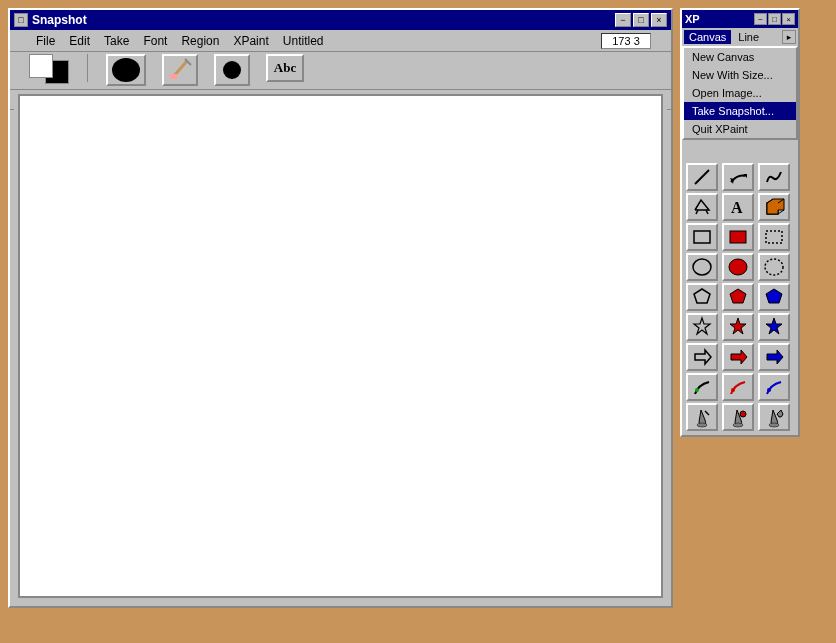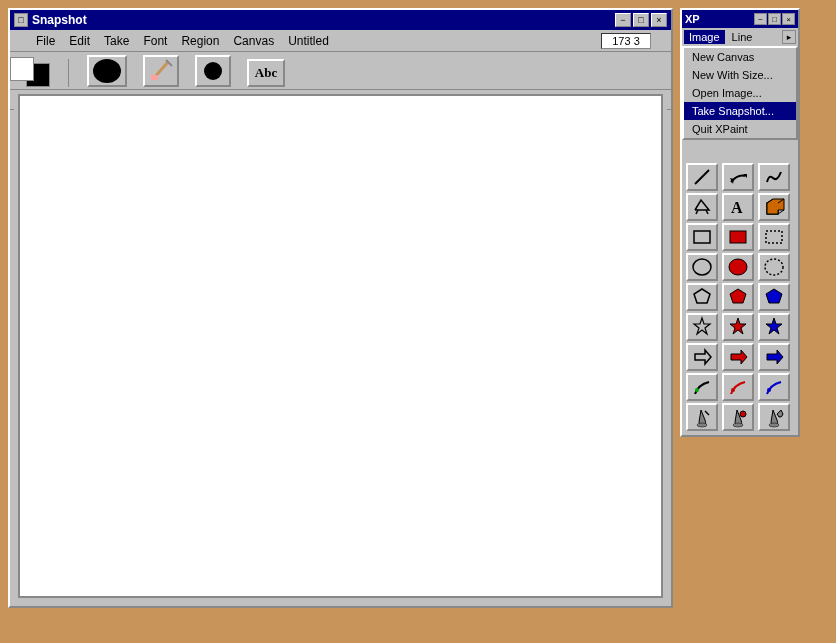--- a/index.html
+++ b/index.html
@@ -102,22 +102,22 @@
       padding: 1px 4px;
       font-size: 11px;
       min-width: 50px;
       text-align: center;
     }
 
     
     .toolbar {
       background: #c0c0c0;
       display: flex;
-      align-items: flex-end;
-      padding: 2px 0;
+      align-items: flex-start;
+      padding: 2px 19px;
       height: 38px;
       gap: 16px;
       border-bottom: 1px solid #888;
     }
 
     .tool-separator {
       width: 1px;
       height: 28px;
       background: #888;
       margin: 0 2px;
@@ -344,21 +344,21 @@
       <div class="title-btn">×</div>
     </div>
   </div>
 
   <div class="menu-bar">
     <span class="menu-item">File</span>
     <span class="menu-item">Edit</span>
     <span class="menu-item">Take</span>
     <span class="menu-item">Font</span>
     <span class="menu-item">Region</span>
-    <span class="menu-item">Canvas</span>
+    <span class="menu-item">XPaint</span>
     <span class="menu-item">Untitled</span>
     <div class="coord-display">173 3</div>
   </div>
 
   <div class="toolbar">
 
     <div style="position:relative; width:40px; height:30px;">
       <div style="width:24px;height:24px;background:#000;border:1px solid #888;position:absolute;bottom:0;right:0;"></div>
       <div style="width:24px;height:24px;background:#fff;border:1px solid #888;position:absolute;top:0;left:0;"></div>
     </div>
@@ -452,21 +452,21 @@
   <div class="xpaint-title">
     <span class="xpaint-title-text">XP</span>
     <div class="xpaint-title-btns">
       <div class="xpaint-title-btn">−</div>
       <div class="xpaint-title-btn">□</div>
       <div class="xpaint-title-btn">×</div>
     </div>
   </div>
 
   <div class="xpaint-menu-bar">
-    <span class="xpaint-menu-item active">Image</span>
+    <span class="xpaint-menu-item active">Canvas</span>
     <span class="xpaint-menu-item">Line</span>
     <div class="xpaint-menu-extra">▸</div>
   </div>
 
   <div class="dropdown-menu">
     <div class="dropdown-item">New Canvas</div>
     <div class="dropdown-item">New With Size...</div>
     <div class="dropdown-item">Open Image...</div>
     <div class="dropdown-item highlighted-bg">Take Snapshot...</div>
     <div class="dropdown-item">Quit XPaint</div>

